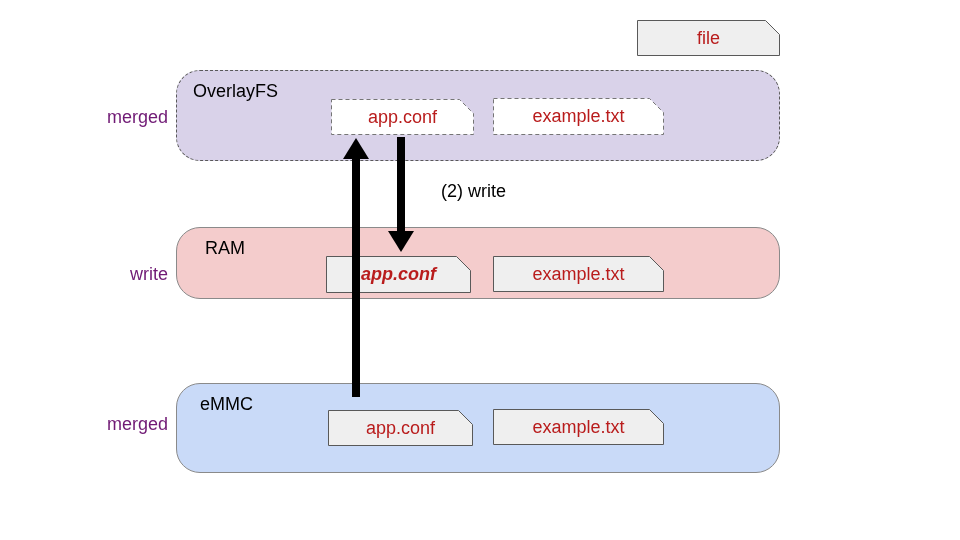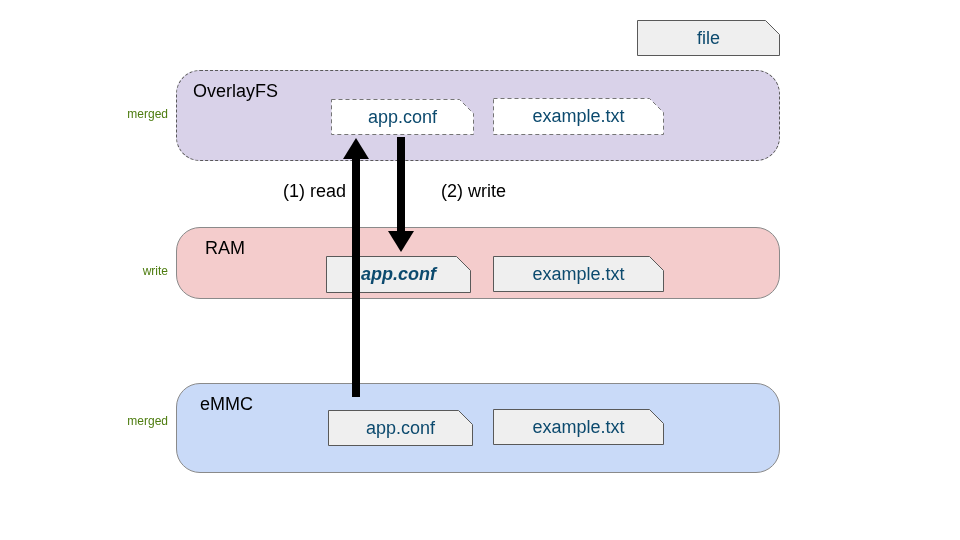--- a/index.html
+++ b/index.html
@@ -31,38 +31,38 @@
     top: 10px;
     font-size: 18px;
     color: #000000;
     white-space: nowrap;
   }
   .side-label {
     position: absolute;
     left: 48px;
     width: 120px;
     text-align: right;
-    font-size: 12px;
-    color: #4d7c0f;
+    font-size: 18px;
+    color: #701a75;
   }
   .file-box {
     position: absolute;
     display: flex;
     align-items: center;
     justify-content: center;
   }
   .file-box svg {
     position: absolute;
     left: 0;
     top: 0;
   }
   .file-label {
     position: relative;
     font-size: 18px;
-    color: #0c4a6e;
+    color: #b91c1c;
     white-space: nowrap;
   }
   .file-label.emphasis {
     font-weight: bold;
     font-style: italic;
   }
   .arrow-label {
     position: absolute;
     font-size: 18px;
     color: #000000;
@@ -103,21 +103,20 @@
       <span class="file-label">app.conf</span>
     </div>
     <div class="file-box" style="left:316px; top:27px; width:171px; height:37px;">
       <svg width="171" height="37" viewBox="0 0 171 37">
         <path d="M0.5,0.5 H156.5 L170.5,14.5 V36.5 H0.5 Z" stroke="#757575" stroke-width="1" stroke-dasharray="4 3" fill="#ffffff"></path>
       </svg>
       <span class="file-label">example.txt</span>
     </div>
   </div>
 
-  <div class="arrow-label right-align" style="left:246px; top:181px; width:100px;">(1) read</div>
   <div class="arrow-label" style="left:413px; top:181px;margin-left:28px;">(2) write</div>
 
   <div class="layer solid" style="top: 227px; height: 72px; background-color: rgb(244, 204, 204);">
     <div class="layer-title" style="left:28px;">RAM</div>
     <div class="file-box" style="left:149px; top:28px; width:145px; height:37px;">
       <svg width="145" height="37" viewBox="0 0 145 37">
         <path d="M0.5,0.5 H130.5 L144.5,14.5 V36.5 H0.5 Z" stroke="#595959" stroke-width="1" fill="#efefef"></path>
       </svg>
       <span class="file-label emphasis">app.conf</span>
     </div>

